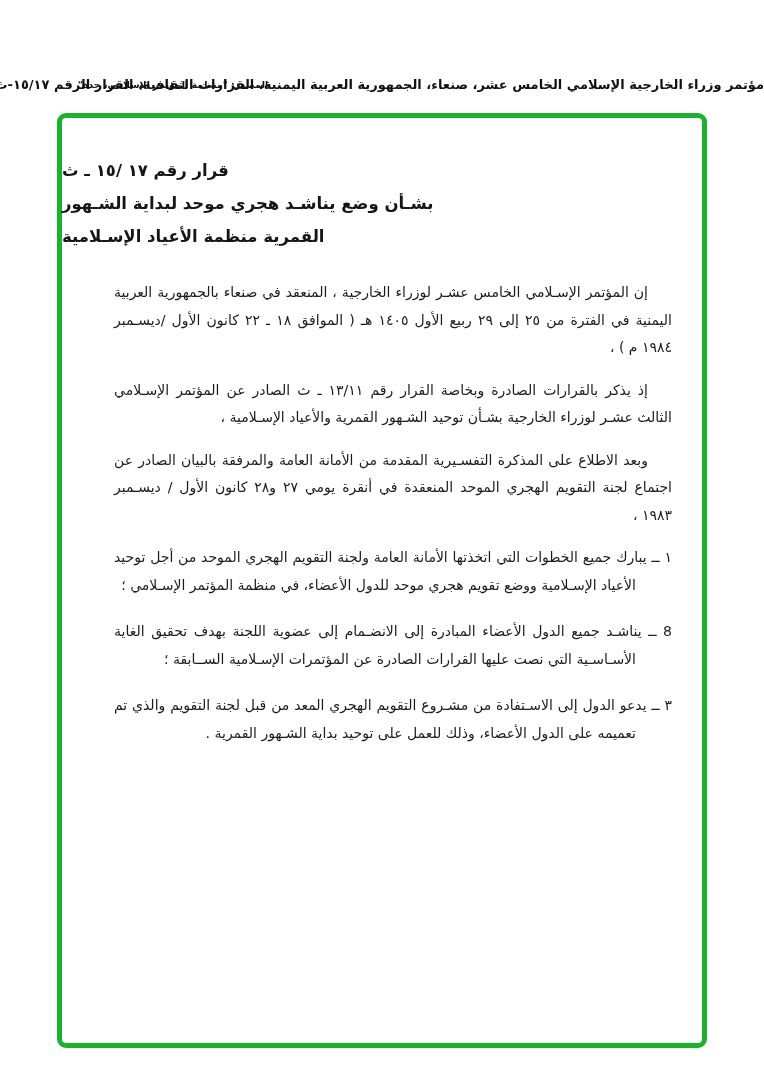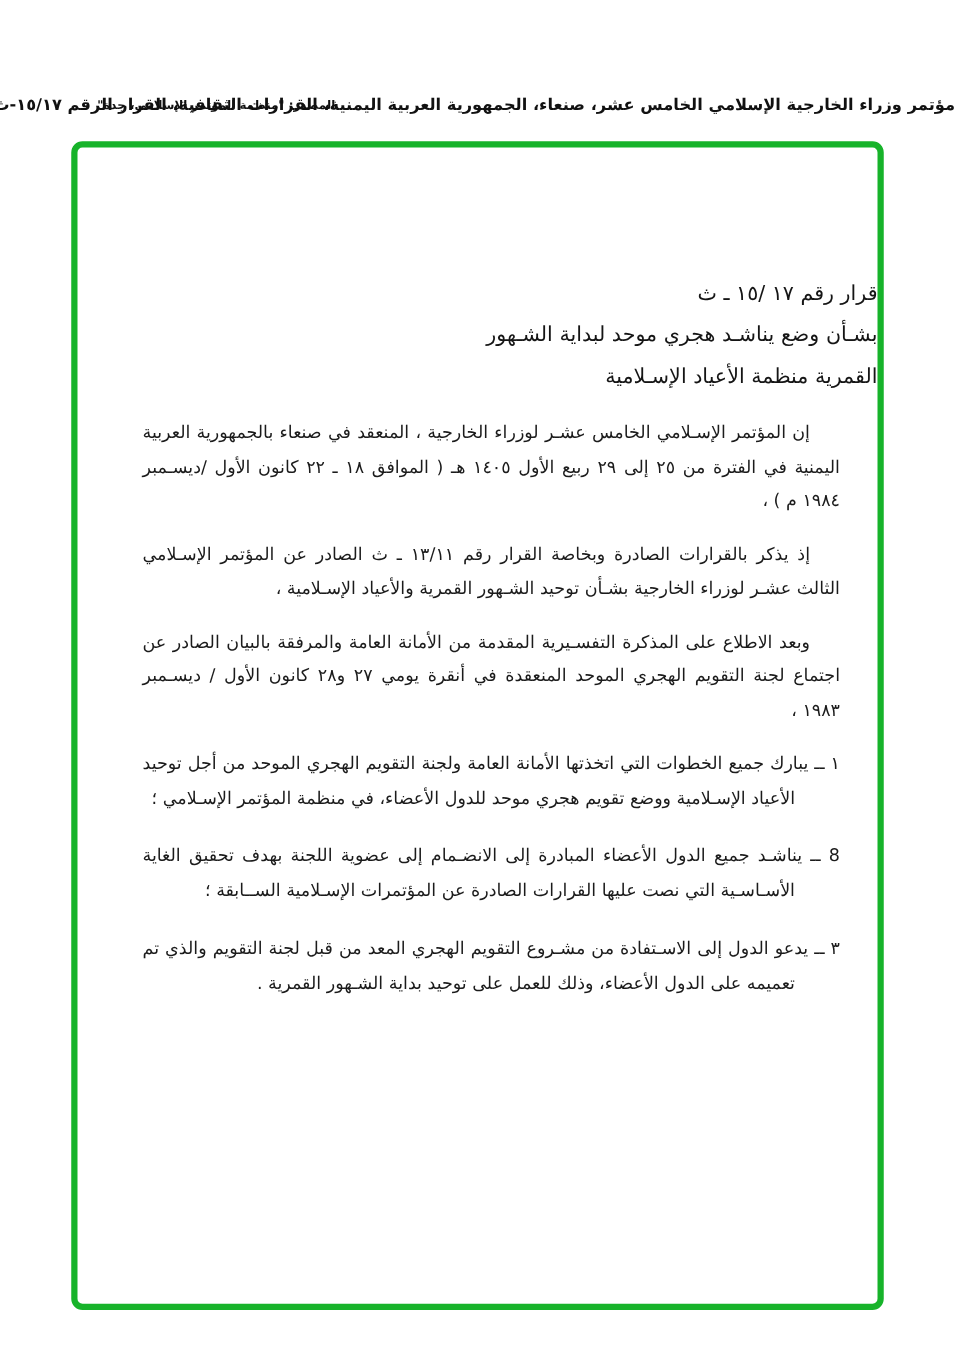--- a/index.html
+++ b/index.html
@@ -47,30 +47,30 @@
     left: 57px;
     top: 113px;
     width: 650px;
     height: 935px;
     box-sizing: border-box;
     border: 5px solid #17b32a;
     border-radius: 9px;
     background: #ffffff;
   }
   .title-block {
-    margin-top: 100px;
-    text-align: right;
+    margin-top: 36px;
+    text-align: left;
     direction: rtl;
-    font-weight: normal;
+    font-weight: bold;
     font-size: 16.5px;
     line-height: 33px;
     color: #151515;
   }
   .doc-body {
-    margin-top: 16px;
+    margin-top: 26px;
     padding: 0 30px 0 52px;
     direction: rtl;
     font-size: 14px;
     line-height: 27.5px;
     text-align: justify;
     color: #1b1b1b;
   }
   p.para {
     margin: 0 0 15px 0;
     text-indent: 24px;

